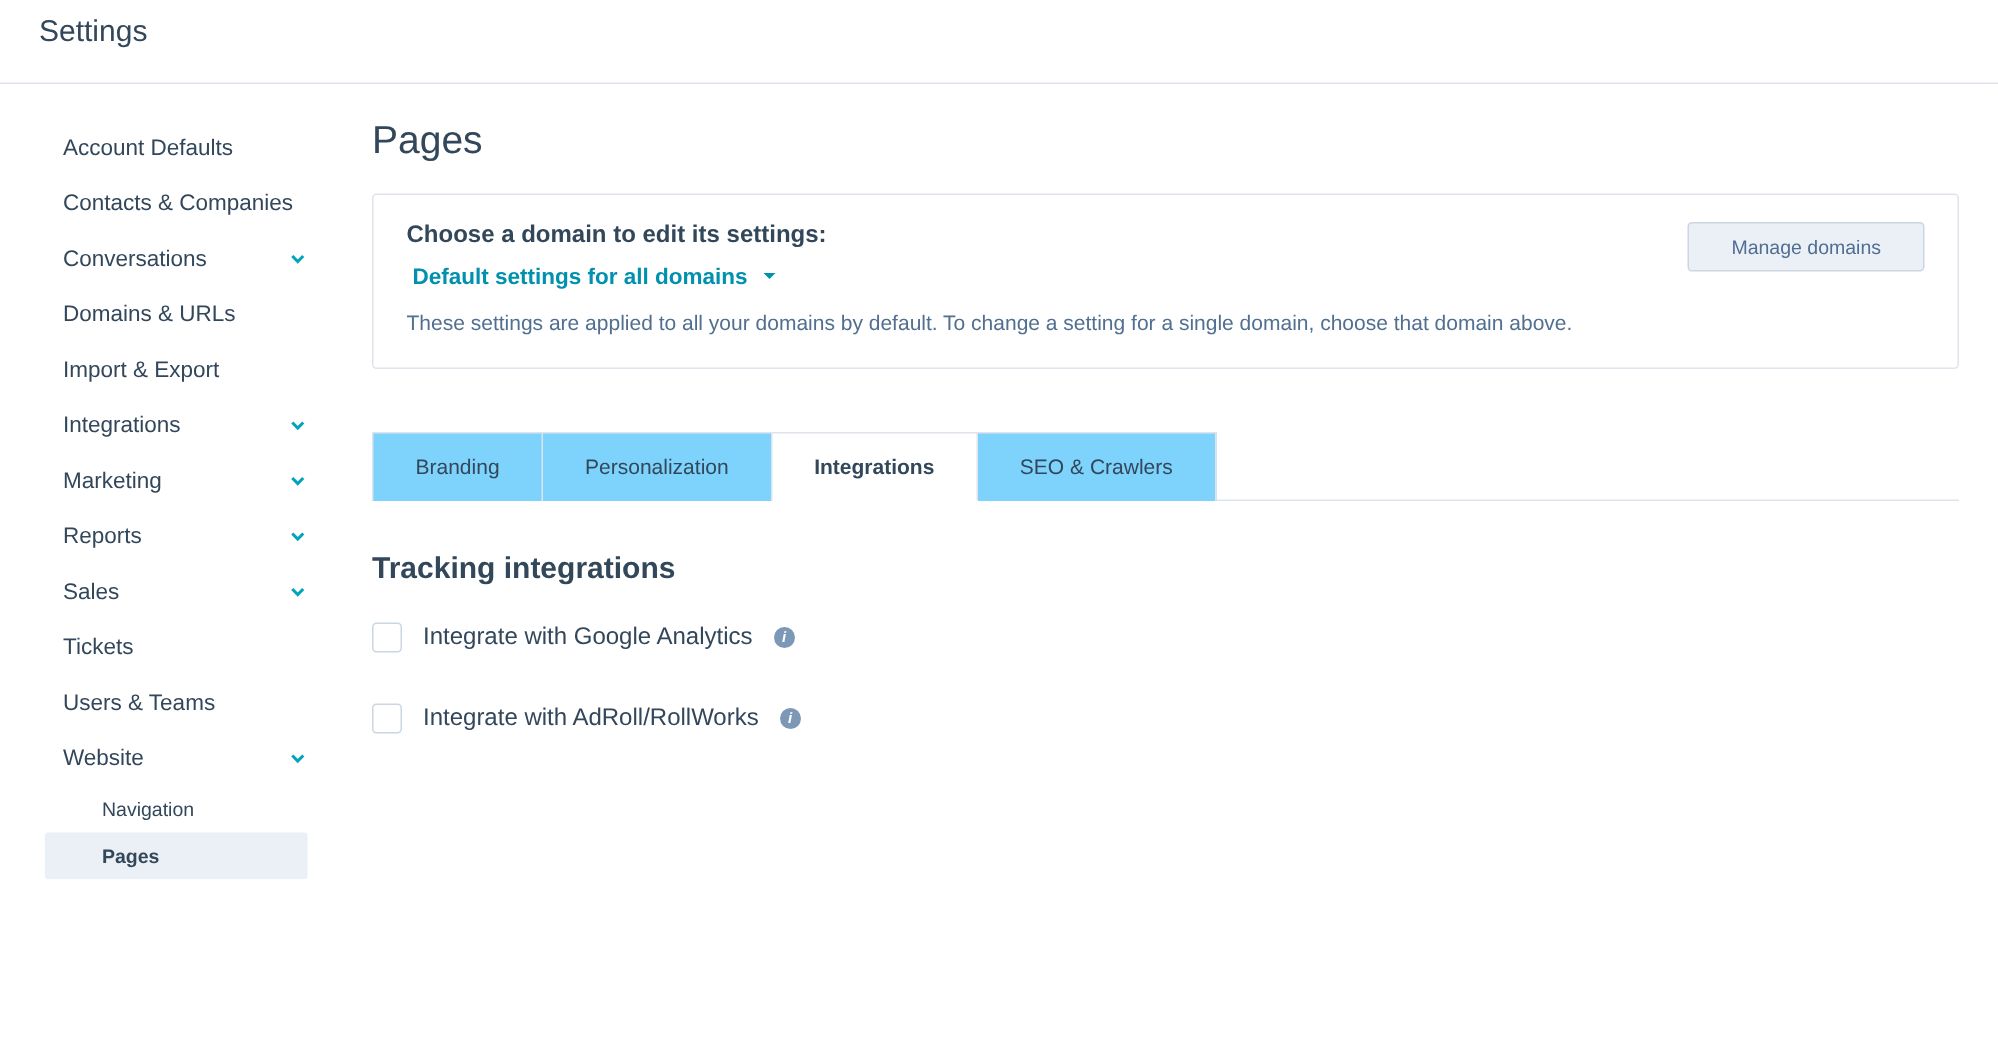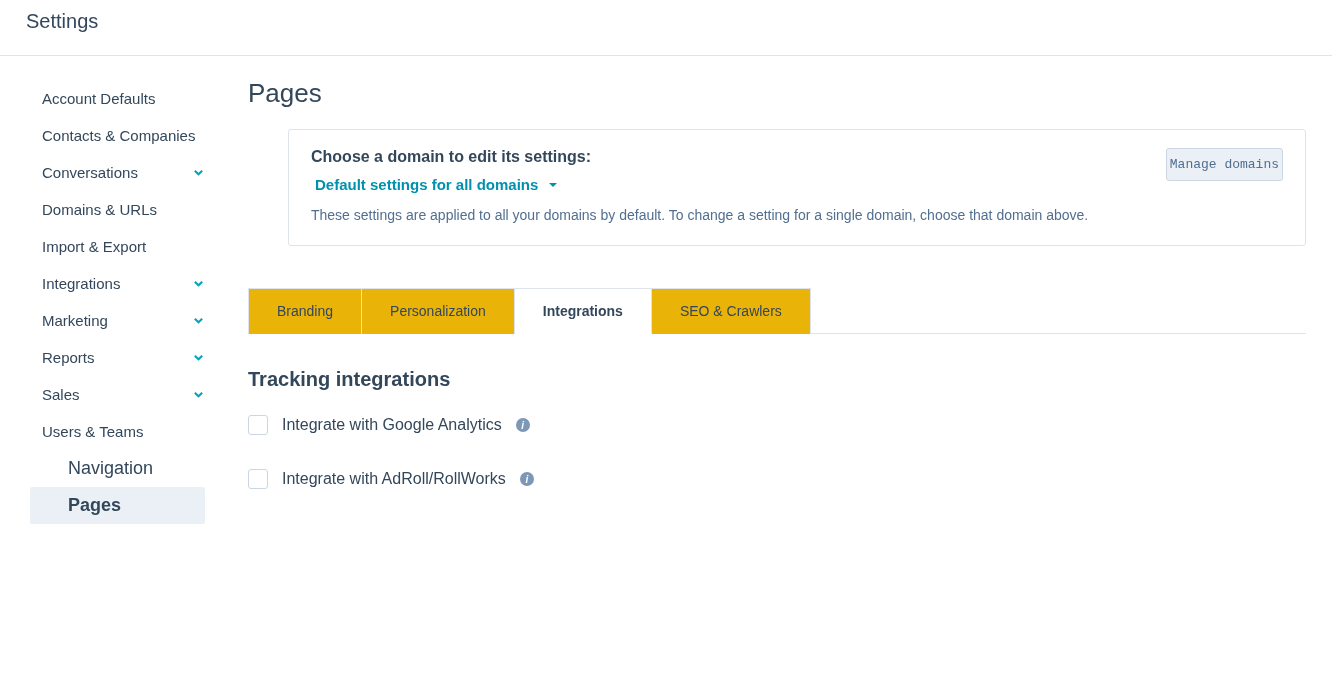--- a/index.html
+++ b/index.html
@@ -48,21 +48,21 @@
     height: 11px;
     stroke: #00a4bd;
     stroke-width: 2.2;
     fill: none;
   }
   .subnav {
     padding-left: 0;
   }
   .subnav-item {
     padding: 8px 12px 8px 38px;
-    font-size: 18px;
+    font-size: 13px;
     color: #33475b;
     cursor: pointer;
     margin-left: 14px;
     margin-right: 13px;
     border-radius: 2px;
   }
   .subnav-item.active {
     background: #eaf0f6;
     font-weight: 600;
   }
@@ -77,21 +77,20 @@
     color: #33475b;
   }
   .panel {
     border: 1px solid #dfe3eb;
     border-radius: 3px;
     padding: 18px 22px 22px 22px;
     display: flex;
     justify-content: space-between;
     align-items: flex-start;
     gap: 16px;
-    margin-left: 40px;
   }
   .panel-left { flex: 1; }
   .panel-title {
     font-size: 16px;
     font-weight: 600;
     color: #33475b;
     margin: 0 0 10px 0;
   }
   .domain-select {
     display: inline-flex;
@@ -111,38 +110,37 @@
   .panel-desc {
     font-size: 14px;
     color: #516f90;
     margin: 0;
   }
   .btn-secondary {
     background: #eaf0f6;
     border: 1px solid #cbd6e2;
     color: #506e91;
     font-size: 13px;
-    padding: 8px 3px;
+    padding: 8px 28px;
     border-radius: 3px;
     cursor: pointer;
     white-space: nowrap;
-    font-family: Liberation Mono, monospace;
   }
   .tabs {
     display: flex;
     margin-top: 42px;
     border-bottom: 1px solid #dfe3eb;
   }
   .tab {
     padding: 14px 28px;
     font-size: 14px;
     color: #33475b;
     border: 1px solid #dfe3eb;
     border-bottom: none;
-    background: #eab308;
+    background: #7dd3fc;
     cursor: pointer;
     margin-bottom: -1px;
   }
   .tab + .tab { border-left: none; }
   .tab.active {
     background: #fff;
     font-weight: 600;
     border-bottom: 1px solid #fff;
   }
   .section-title {
@@ -243,21 +241,32 @@
         </div>
         <div class="nav-item">
           <span>Sales</span>
           <span class="chevron">
             <svg viewBox="0 0 12 12">
               <polyline points="2,4 6,8 10,4"></polyline>
             </svg>
           </span>
         </div>
         <div class="nav-item">
+          <span>Tickets</span>
+        </div>
+        <div class="nav-item">
           <span>Users &amp; Teams</span>
+        </div>
+        <div class="nav-item">
+          <span>Website</span>
+          <span class="chevron">
+            <svg viewBox="0 0 12 12">
+              <polyline points="2,4 6,8 10,4"></polyline>
+            </svg>
+          </span>
         </div>
       </div>
     <div class="subnav" id="sidebar-subitems">
         <div class="subnav-item">Navigation</div>
         <div class="subnav-item active">Pages</div>
       </div>
   </nav>
 
   <main class="main">
     <h2>Pages</h2>

